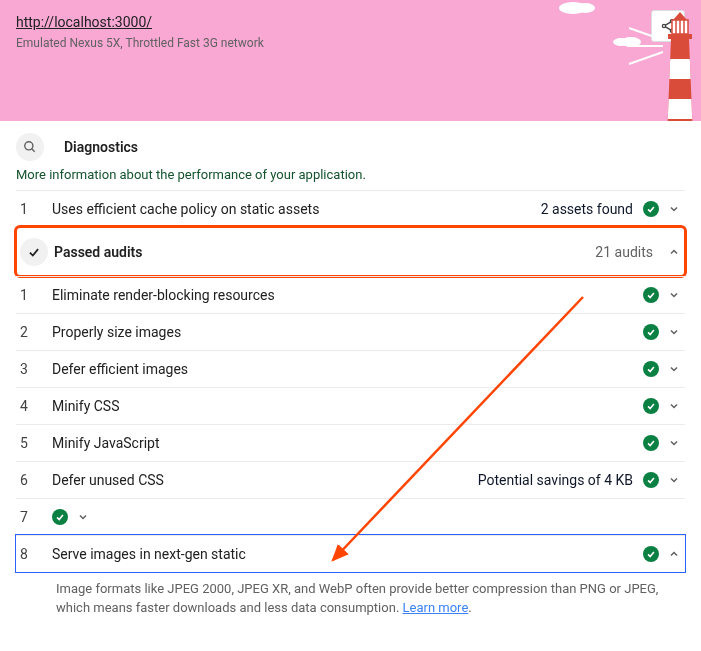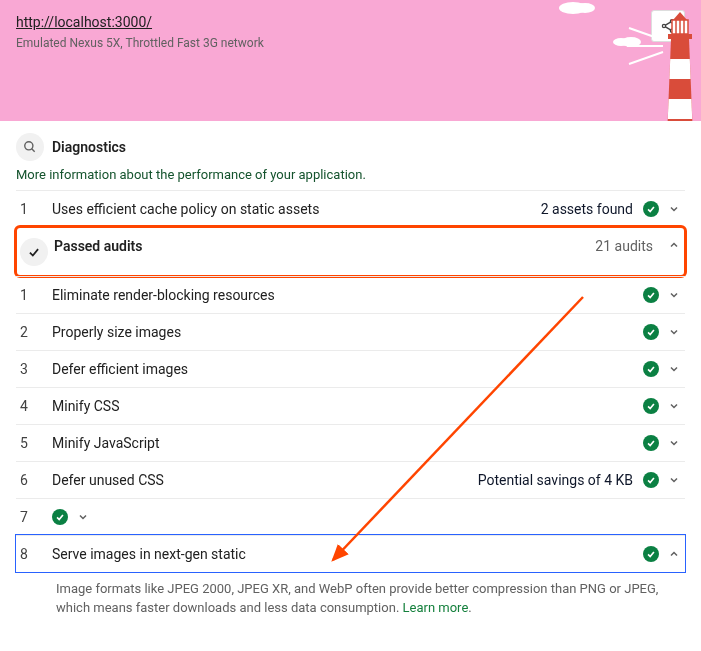--- a/index.html
+++ b/index.html
@@ -42,21 +42,21 @@
     width: 150px;
     height: 135px;
     pointer-events: none;
   }
   .section {
     padding: 12px 16px 0 16px;
   }
   .section-header {
     display: flex;
     align-items: center;
-    gap: 8px;
+    gap: 20px;
     margin-bottom: 4px;
   }
   .section-header .icon-wrap {
     width: 28px;
     height: 28px;
     border-radius: 50%;
     background: #f1f1f1;
     display: flex;
     align-items: center;
     justify-content: center;
@@ -106,20 +106,21 @@
   .chevron {
     width: 14px;
     height: 14px;
     display: inline-flex;
     align-items: center;
     justify-content: center;
     color: #616161;
   }
   .group-header {
     display: flex;
+    align-items: center;
     padding: 10px 4px;
     border-top: 1px solid #ebebeb;
     font-size: 14px;
   }
   .group-header .icon-wrap {
     width: 28px;
     height: 28px;
     border-radius: 50%;
     background: #f1f1f1;
     display: flex;
@@ -144,21 +145,22 @@
     outline: 1px solid #2962ff;
     outline-offset: 0;
   }
   .expanded-desc {
     padding: 8px 4px 10px 40px;
     font-size: 13px;
     color: #616161;
     line-height: 1.45;
   }
   .expanded-desc .link {
-    color: #15803d;
+    color: #3b82f6;
+    text-decoration: underline;
   }
   
   .arrow-overlay {
     position: absolute;
     pointer-events: none;
     top: 0;
     left: 0;
     width: 701px;
     height: 651px;
     z-index: 50;

